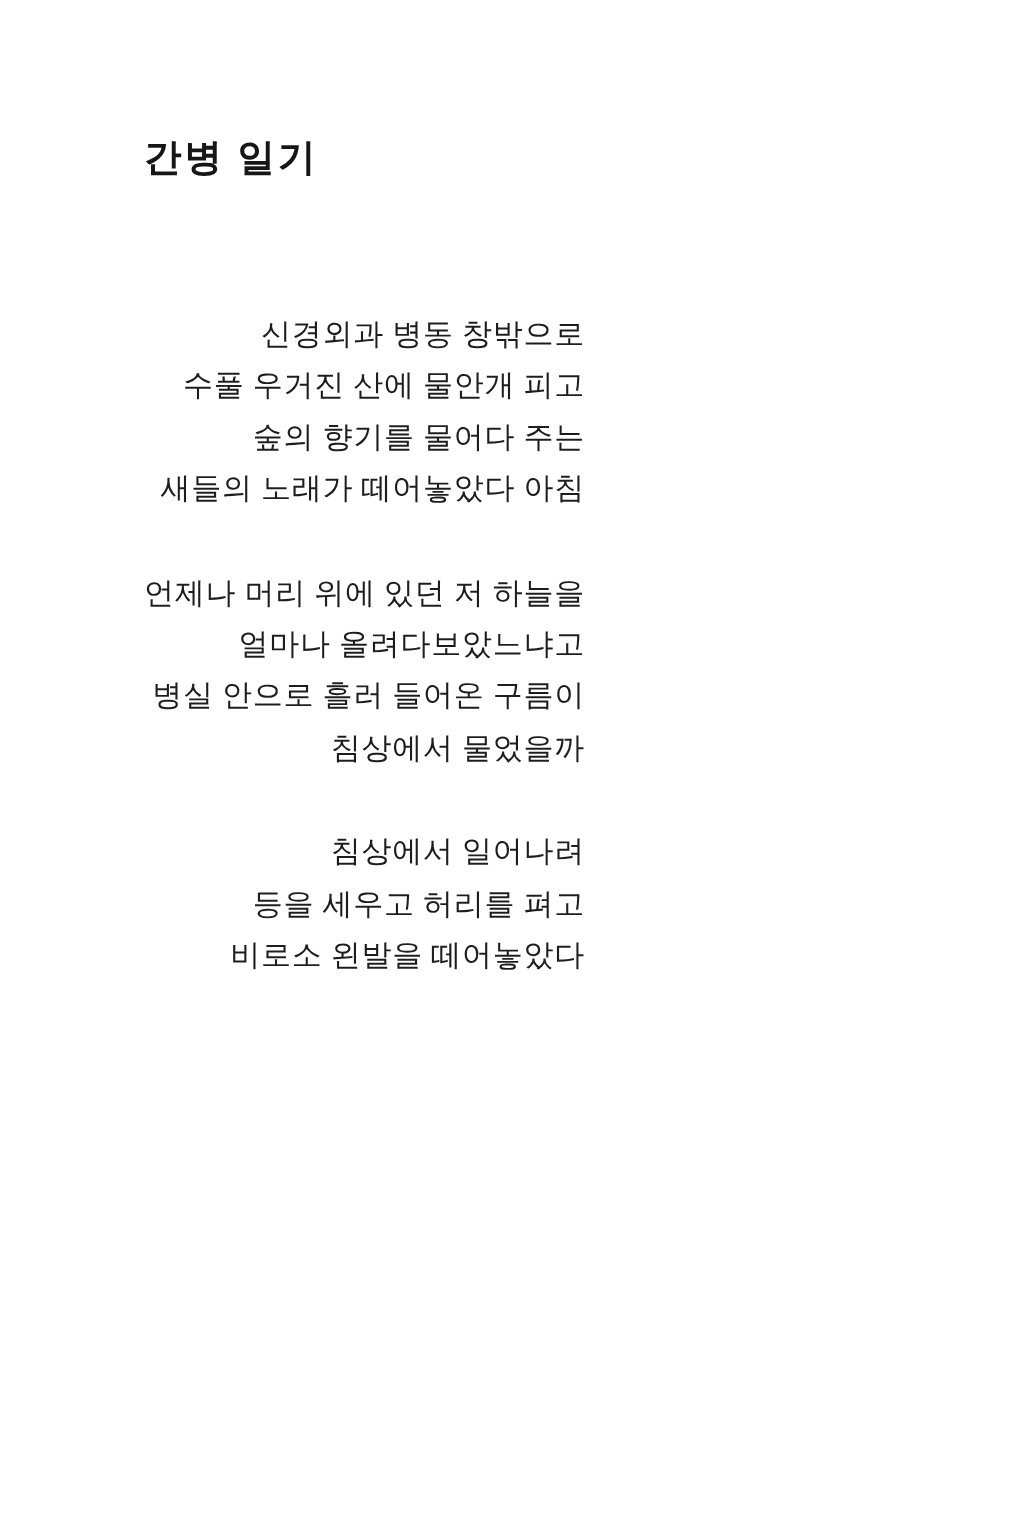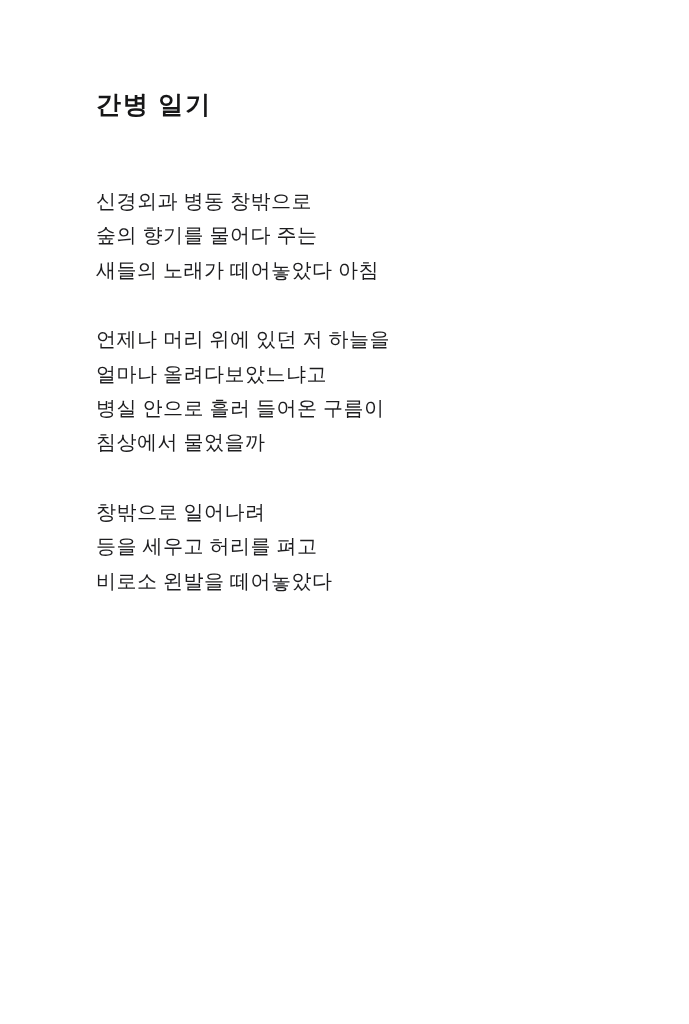--- a/index.html
+++ b/index.html
@@ -23,21 +23,22 @@
     margin: 0;
     font-size: 25px;
     font-weight: bold;
     letter-spacing: 2px;
     color: #161617;
     white-space: nowrap;
   }
   .poem {
     position: absolute;
     left: 96px;
-    top: 184px;
+    top: 206px;
+    text-align: right;
   }
   .stanza {
     margin: 0 0 35px 0;
   }
   .stanza .line {
     font-size: 20px;
     line-height: 34.4px;
     letter-spacing: 0.5px;
     white-space: nowrap;
     color: #1d1d1f;
@@ -64,34 +65,35 @@
 <body>
 
 <div class="page">
 
   <h1 class="title">간병 일기</h1>
 
   <div class="poem">
 
     <div class="stanza">
       <div class="line">신경외과 병동 창밖으로</div>
+      <div class="line">수풀 우거진 산에 물안개 피고</div>
       <div class="line">숲의 향기를 물어다 주는</div>
       <div class="line">새들의 노래가 떼어놓았다 아침</div>
     </div>
 
 
     <div class="stanza">
       <div class="line">언제나 머리 위에 있던 저 하늘을</div>
       <div class="line">얼마나 올려다보았느냐고</div>
       <div class="line">병실 안으로 흘러 들어온 구름이</div>
       <div class="line">침상에서 물었을까</div>
     </div>
 
     <div class="stanza">
-      <div class="line">창밖으로 일어나려</div>
+      <div class="line">침상에서 일어나려</div>
       <div class="line">등을 세우고 허리를 펴고</div>
       <div class="line">비로소 왼발을 떼어놓았다</div>
     </div>
 
   </div>
 
   <div class="footer">
     <span class="pagenum">18</span><span class="booktitle">어멍의 천국</span>
   </div>
 

